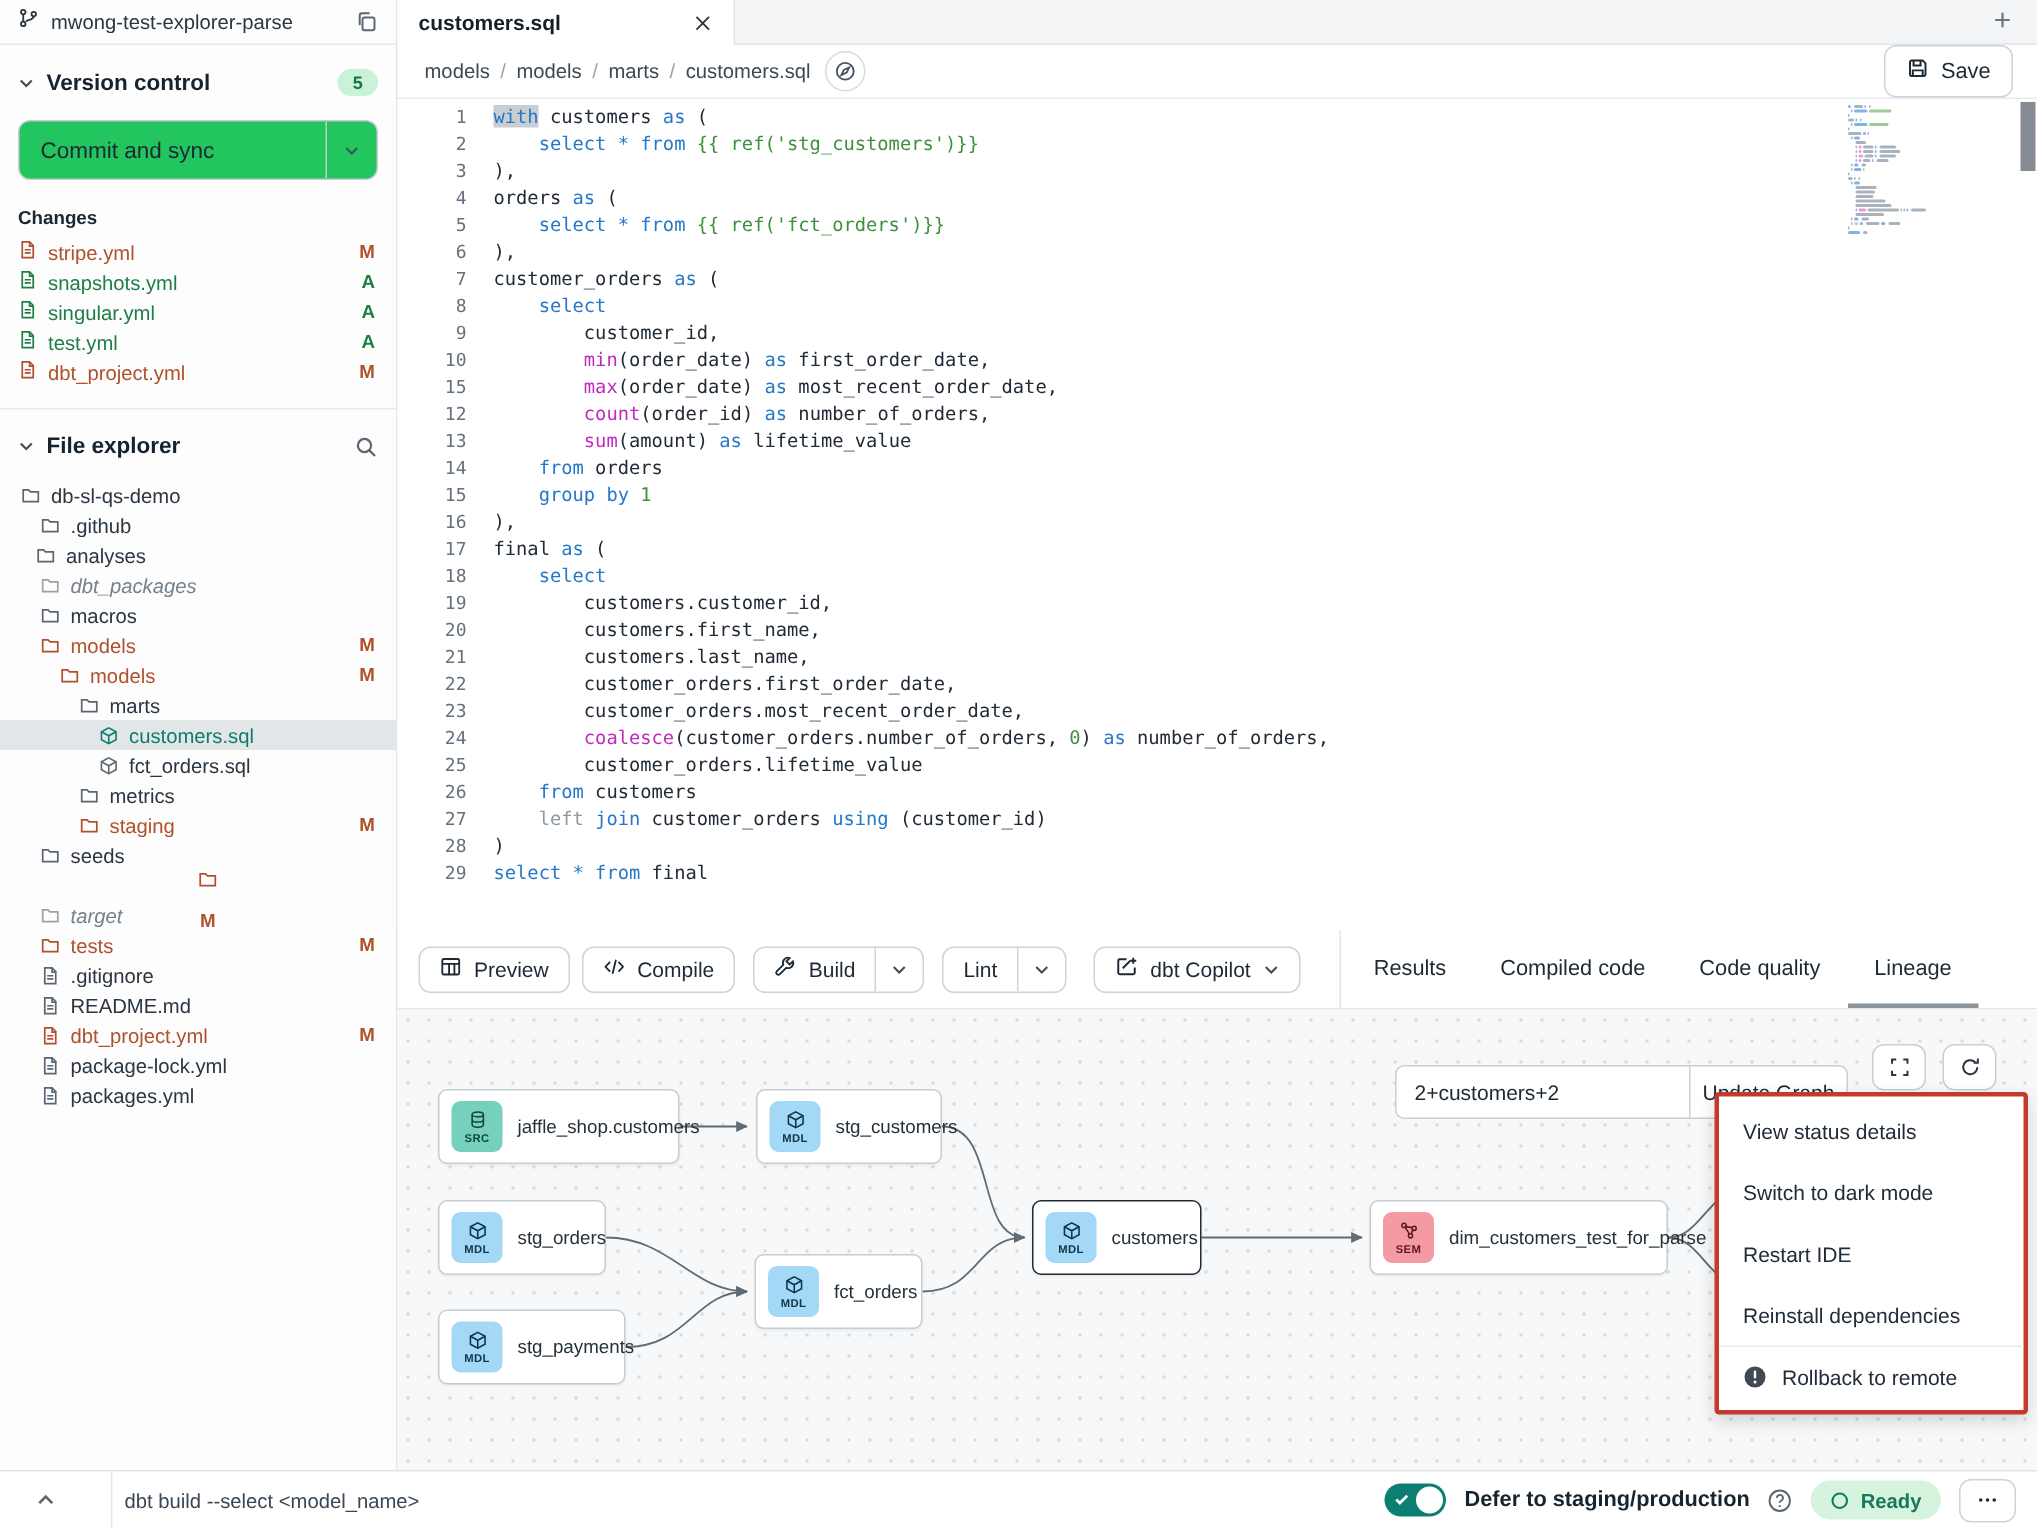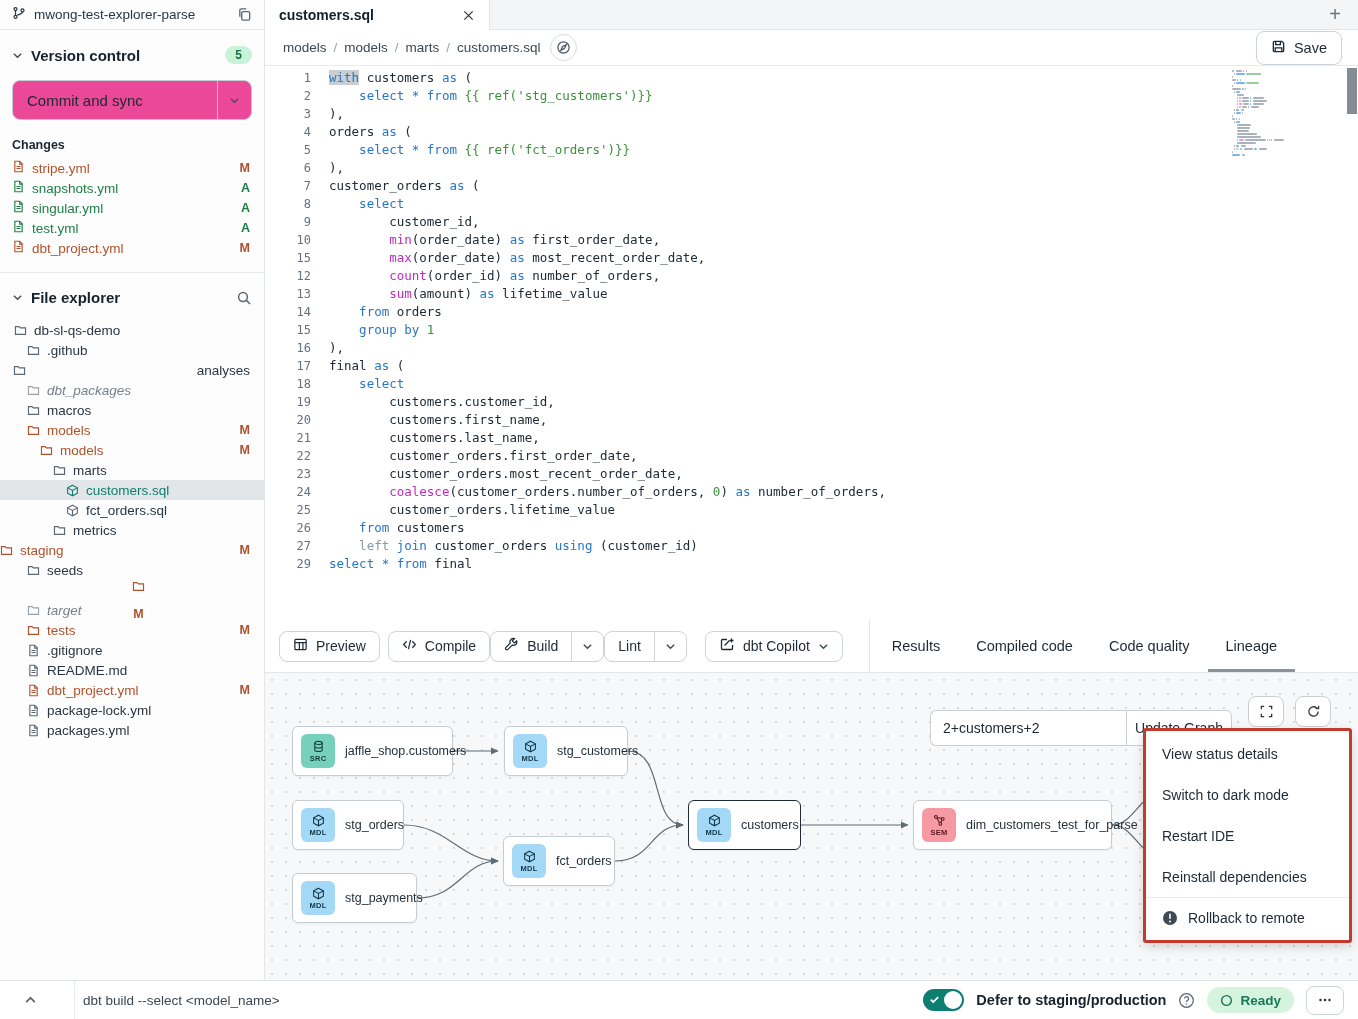--- a/index.html
+++ b/index.html
@@ -9,21 +9,21 @@
   
   .sidebar{width:265px;border-right:1px solid #e2e6e8;display:flex;flex-direction:column;background:#fdfdfd;}
   .sb-top{height:30px;display:flex;align-items:center;gap:8px;padding:0 12px;border-bottom:1px solid #e7eaec;color:#2a3642;}
   .sb-top svg{flex:none;}
   .sb-branch{font-size:13.5px;flex:1;white-space:nowrap;overflow:hidden;}
   .icbtn{background:none;border:none;color:#5a6772;display:flex;align-items:center;cursor:pointer;}
   .sec-head{display:flex;align-items:center;gap:8px;padding:16px 12px 10px 12px;}
   .sec-head .chev{color:#43505c;display:flex;}
   .sec-title{font-size:15px;font-weight:700;color:#16232e;flex:1;}
   .vc-badge{background:#c9f2d7;color:#157347;font-size:12px;font-weight:700;min-width:27px;height:18px;border-radius:9px;display:flex;align-items:center;justify-content:center;padding:0 7px;}
-  .commit-split{margin:6px 12px 0 12px;height:40px;border:1px solid #c4cbd1;border-radius:8px;display:flex;background:#ec4899;overflow:hidden;}
+  .commit-split{margin:6px 12px 0 12px;height:40px;border:1px solid #c4cbd1;border-radius:8px;display:flex;background:#22c55e;overflow:hidden;}
   .commit-main{flex:1;display:flex;align-items:center;padding-left:14px;font-size:15px;color:#1c2833;background:none;border:none;cursor:pointer;font-family:inherit;}
   .commit-chev{width:34px;border:none;border-left:1px solid #c4cbd1;background:none;display:flex;align-items:center;justify-content:center;color:#43505c;cursor:pointer;}
   .changes-label{margin:18px 12px 6px 12px;font-size:12.5px;font-weight:700;color:#1b2733;}
   .chrow{height:20px;display:flex;align-items:center;gap:7px;padding:0 14px 0 12px;font-size:13.5px;cursor:pointer;}
   .chrow .chname{flex:1;white-space:nowrap;overflow:hidden;}
   .chst{font-size:12.5px;font-weight:700;}
   .chrow.modified,.chrow.modified .chst{color:#b0512c;}
   .chrow.added,.chrow.added .chst{color:#1e7e45;}
   .vc{padding-bottom:14px;}
   .fx{border-top:1px solid #e7eaec;flex:1;overflow:hidden;}
@@ -55,21 +55,21 @@
   .lnum{width:46px;text-align:right;color:#66717c;font-size:12px;flex:none;margin-right:18px;}
   .tk-p{color:#212b36}.tk-k{color:#2577c8}.tk-f{color:#c02ac0}.tk-g{color:#3f8f3f}.tk-x{color:#8c99a5}
   .tk-ks{color:#2577c8;background:#c9ced3}
   .minimap{position:absolute;top:4px;right:66px;width:60px;}
   .mm-row{height:2px;margin-bottom:1px;display:flex;gap:1px;}
   .mm-seg{height:2px;border-radius:1px;}
   .vthumb{position:absolute;top:2px;right:1px;width:10px;height:46px;background:#5c6670;opacity:.75;}
   .toolrow{height:53px;border-bottom:1px solid #e2e6e8;display:flex;align-items:center;padding-left:14px;}
   .tbtn{display:flex;align-items:center;gap:8px;height:31px;padding:0 13px;border:1px solid #cdd3d8;border-radius:8px;background:#fff;font-size:14px;color:#1d2935;font-family:inherit;cursor:pointer;}
   .tbtn+.tbtn{margin-left:8px;}
-  .split{display:flex;margin-left:0;height:31px;border:1px solid #cdd3d8;border-radius:8px;background:#fff;overflow:hidden;}
+  .split{display:flex;margin-left:12px;height:31px;border:1px solid #cdd3d8;border-radius:8px;background:#fff;overflow:hidden;}
   .split .sp-main{display:flex;align-items:center;gap:8px;padding:0 13px;background:none;border:none;font-size:14px;color:#1d2935;font-family:inherit;cursor:pointer;}
   .split .sp-chev{width:32px;border:none;border-left:1px solid #cdd3d8;background:none;display:flex;align-items:center;justify-content:center;color:#43505c;cursor:pointer;}
   .tool-div{width:1px;align-self:stretch;background:#e2e6e8;margin-left:26px;}
   .rtabs{display:flex;align-items:stretch;height:100%;margin-left:4px;}
   .rtab{display:flex;align-items:center;padding:0 18px;font-size:14.5px;color:#1d2935;cursor:pointer;}
   .rtab.active{box-shadow:inset 0 -3px 0 #8a929a;}
   
   .lineage{height:307px;position:relative;background-color:#f7f8f9;background-image:radial-gradient(#d6dadc 1px,transparent 1px);background-size:14px 14px;overflow:hidden;}
   .edges{position:absolute;inset:0;}
   .lnode{position:absolute;height:50px;background:#fff;border:1px solid #c6cdd2;border-radius:6px;display:flex;align-items:center;gap:10px;padding-left:8px;box-shadow:0 1px 2px rgba(0,0,0,.05);cursor:pointer;z-index:2;}
@@ -208,21 +208,21 @@
             <span class="tname">db-sl-qs-demo</span>
           </div>
           <div class="trow " style="padding-left: 27px;">
             <span class="tico">
               <svg width="13" height="13" viewBox="0 0 16 16" fill="none" stroke="currentColor" stroke-width="1.4">
                 <path d="M1.8 3.2h4.4L7.8 4.8h6.4v8H1.8z"></path>
               </svg>
             </span>
             <span class="tname">.github</span>
           </div>
-          <div class="trow " style="padding-left: 13px; text-align: right;">
+          <div class="trow " style="padding-left: 24px;">
             <span class="tico">
               <svg width="13" height="13" viewBox="0 0 16 16" fill="none" stroke="currentColor" stroke-width="1.4">
                 <path d="M1.8 3.2h4.4L7.8 4.8h6.4v8H1.8z"></path>
               </svg>
             </span>
             <span class="tname">analyses</span>
           </div>
           <div class="trow muted" style="padding-left: 27px;">
             <span class="tico">
               <svg width="13" height="13" viewBox="0 0 16 16" fill="none" stroke="currentColor" stroke-width="1.4">
@@ -284,21 +284,21 @@
             <span class="tname">fct_orders.sql</span>
           </div>
           <div class="trow " style="padding-left: 53px;">
             <span class="tico">
               <svg width="13" height="13" viewBox="0 0 16 16" fill="none" stroke="currentColor" stroke-width="1.4">
                 <path d="M1.8 3.2h4.4L7.8 4.8h6.4v8H1.8z"></path>
               </svg>
             </span>
             <span class="tname">metrics</span>
           </div>
-          <div class="trow accent" style="">
+          <div class="trow accent" style="padding-left: 53px;">
             <span class="tico">
               <svg width="13" height="13" viewBox="0 0 16 16" fill="none" stroke="currentColor" stroke-width="1.4">
                 <path d="M1.8 3.2h4.4L7.8 4.8h6.4v8H1.8z"></path>
               </svg>
             </span>
             <span class="tname">staging</span>
             <span class="tst">M</span>
           </div>
           <div class="trow " style="padding-left: 27px;">
             <span class="tico">
@@ -444,20 +444,21 @@
           <div class="cl"><span class="lnum">18</span><span class="ltxt"><span class="tk-p">    </span><span class="tk-k">select</span></span></div>
           <div class="cl"><span class="lnum">19</span><span class="ltxt"><span class="tk-p">        customers.customer_id,</span></span></div>
           <div class="cl"><span class="lnum">20</span><span class="ltxt"><span class="tk-p">        customers.first_name,</span></span></div>
           <div class="cl"><span class="lnum">21</span><span class="ltxt"><span class="tk-p">        customers.last_name,</span></span></div>
           <div class="cl"><span class="lnum">22</span><span class="ltxt"><span class="tk-p">        customer_orders.first_order_date,</span></span></div>
           <div class="cl"><span class="lnum">23</span><span class="ltxt"><span class="tk-p">        customer_orders.most_recent_order_date,</span></span></div>
           <div class="cl"><span class="lnum">24</span><span class="ltxt"><span class="tk-p">        </span><span class="tk-f">coalesce</span><span class="tk-p">(customer_orders.number_of_orders, </span><span class="tk-g">0</span><span class="tk-p">) </span><span class="tk-k">as</span><span class="tk-p"> number_of_orders,</span></span></div>
           <div class="cl"><span class="lnum">25</span><span class="ltxt"><span class="tk-p">        customer_orders.lifetime_value</span></span></div>
           <div class="cl"><span class="lnum">26</span><span class="ltxt"><span class="tk-p">    </span><span class="tk-k">from</span><span class="tk-p"> customers</span></span></div>
           <div class="cl"><span class="lnum">27</span><span class="ltxt"><span class="tk-p">    </span><span class="tk-x">left </span><span class="tk-k">join</span><span class="tk-p"> customer_orders </span><span class="tk-k">using</span><span class="tk-p"> (customer_id)</span></span></div>
+          <div class="cl"><span class="lnum">28</span><span class="ltxt"><span class="tk-p">)</span></span></div>
           <div class="cl"><span class="lnum">29</span><span class="ltxt"><span class="tk-k">select * from</span><span class="tk-p"> final</span></span></div>
         </div>
       <div class="minimap">
           <div class="mm-row">
             <span class="mm-seg" style="width: 2.48px; margin-left: 0px; background: rgb(127, 179, 232);"></span>
             <span class="mm-seg" style="width: 5.58px; margin-left: 0.62px; background: rgb(170, 179, 187);"></span>
             <span class="mm-seg" style="width: 1.24px; margin-left: 0px; background: rgb(127, 179, 232);"></span>
             <span class="mm-seg" style="width: 1px; margin-left: 0.62px; background: rgb(170, 179, 187);"></span>
           </div>
           <div class="mm-row">

